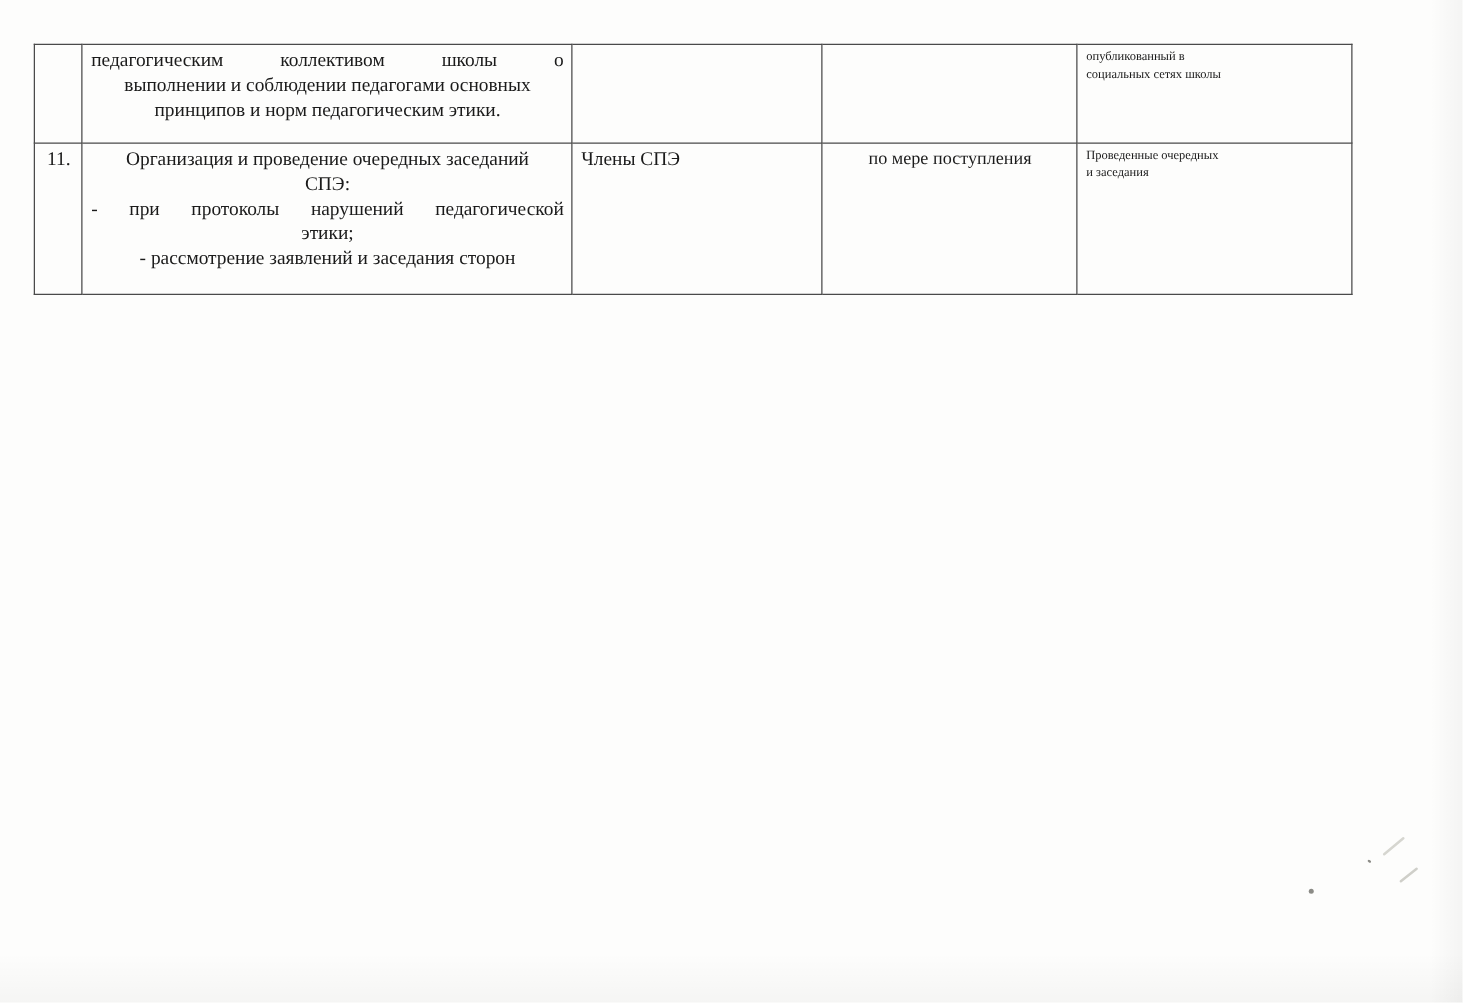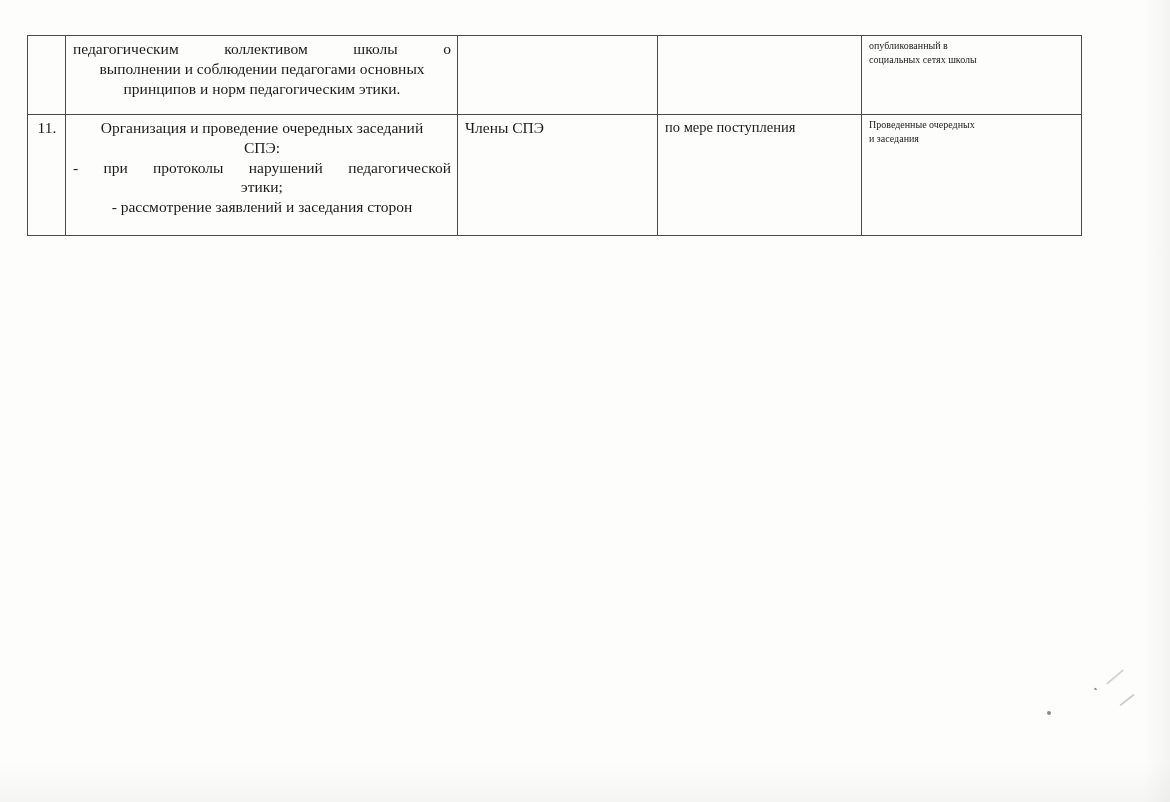--- a/index.html
+++ b/index.html
@@ -111,21 +111,21 @@
   .cell-num {
     text-align: center;
     padding-top: 5px;
   }
   .desc-line { display: block; text-align: center; }
   .desc-line.just {
     text-align: justify;
     text-align-last: justify;
   }
   .who-cell { padding-top: 4px; font-family: Liberation Serif, serif; }
-  .when-cell { text-align: left; padding-top: 6px; font-size: 14.5px; }
+  .when-cell { text-align: center; padding-top: 6px; font-size: 14.5px; }
   .res-cell { padding-top: 3px; font-size: 10px; line-height: 1.35; }
   .res-cell .l { display: block; }
 
   .row-top td { height: 70px; }
   .row-11 td { height: 112px; }
 </style>
 </head>
 <body>
 
 <div class="page-scan"></div>

